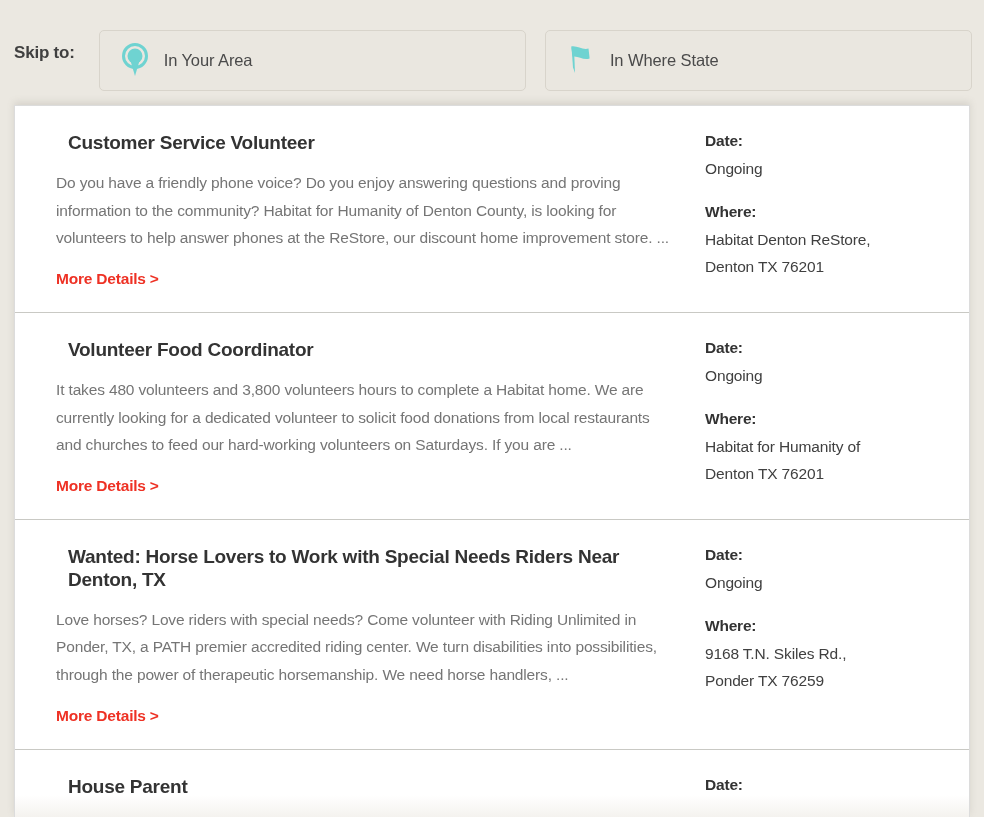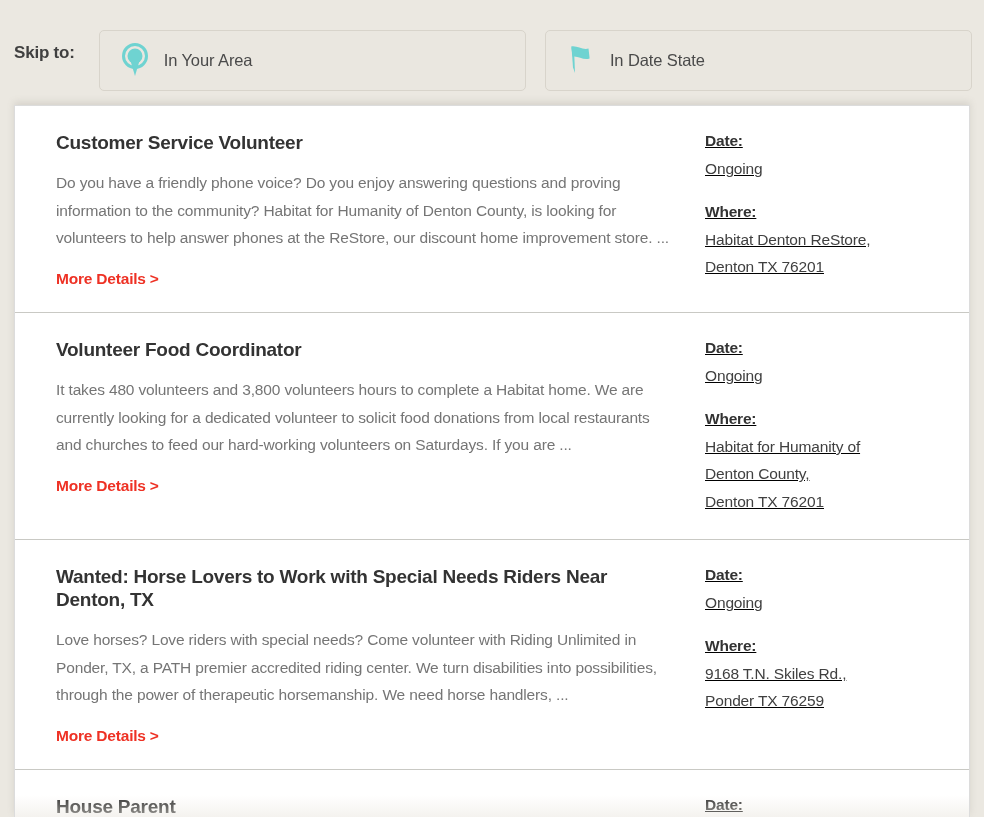--- a/index.html
+++ b/index.html
@@ -88,21 +88,21 @@
   .listing-main {
     flex: 0 0 690px;
     padding: 0 26px 0 41px;
     box-sizing: border-box;
   }
   .listing-title {
     font-size: 19px;
     font-weight: bold;
     color: #333333;
     letter-spacing: -0.25px;
-    margin: 0 0 14px 0;
+    margin: 0 0 14px 12px;
     line-height: 1.2;
   }
   .listing-desc {
     font-size: 15.5px;
     color: #757575;
     line-height: 1.79;
     margin: 0 0 18px 0;
     letter-spacing: -0.15px;
   }
   .more-details {
@@ -111,21 +111,20 @@
     color: #ee3124;
     letter-spacing: -0.2px;
     text-decoration: none;
     cursor: pointer;
     display: inline-block;
   }
 
   .listing-meta {
     flex: 1 1 auto;
     box-sizing: border-box;
-    text-decoration: underline;
   }
   .meta-label {
     font-size: 15.5px;
     font-weight: bold;
     color: #333333;
     letter-spacing: -0.2px;
     margin: 0 0 5px 0;
   }
   .meta-value {
     font-size: 15.5px;
@@ -164,21 +163,21 @@
     <span class="skip-text">In Your Area</span>
   </div>
 
   <div class="skip-btn">
     <span class="skip-icon">
       <svg width="30" height="34" viewBox="0 0 30 34" aria-hidden="true">
         <path d="M5.5 4 L7 24.5 L9 30 L8.2 10 Z" fill="#6fd3d1"></path>
         <path d="M5.2 3.5 C11 2.2 16.5 7.5 22.5 5.6 C22.9 9.4 23.4 12.6 23.6 15.4 C17.4 17.6 11.8 12.3 6.6 13.6 Z" fill="#6fd3d1"></path>
       </svg>
     </span>
-    <span class="skip-text">In Date State</span>
+    <span class="skip-text">In Where State</span>
   </div>
 
 </div>
 
 <div id="listings-panel">
 
   <div class="listing">
     <div class="listing-main">
       <h3 class="listing-title">Customer Service Volunteer</h3>
       <p class="listing-desc">Do you have a friendly phone voice? Do you enjoy answering questions and proving information to the community? Habitat for Humanity of Denton County, is looking for volunteers to help answer phones at the ReStore, our discount home improvement store. ...</p>
@@ -200,21 +199,20 @@
       <h3 class="listing-title">Volunteer Food Coordinator</h3>
       <p class="listing-desc">It takes 480 volunteers and 3,800 volunteers hours to complete a Habitat home. We are currently looking for a dedicated volunteer to solicit food donations from local restaurants and churches to feed our hard-working volunteers on Saturdays. If you are ...</p>
       <a class="more-details">More Details &gt;</a>
     </div>
     <div class="listing-meta">
       <p class="meta-label">Date:</p>
       <p class="meta-value">Ongoing</p>
       <p class="meta-label">Where:</p>
       <p class="meta-value">
         <span class="meta-line">Habitat for Humanity of</span>
-        <span class="meta-line">Denton County,</span>
         <span class="meta-line">Denton TX 76201</span>
       </p>
     </div>
   </div>
 
   <div class="listing">
     <div class="listing-main">
       <h3 class="listing-title">Wanted: Horse Lovers to Work with Special Needs Riders Near Denton, TX</h3>
       <p class="listing-desc">Love horses? Love riders with special needs? Come volunteer with Riding Unlimited in Ponder, TX, a PATH premier accredited riding center. We turn disabilities into possibilities, through the power of therapeutic horsemanship. We need horse handlers, ...</p>
       <a class="more-details">More Details &gt;</a>

